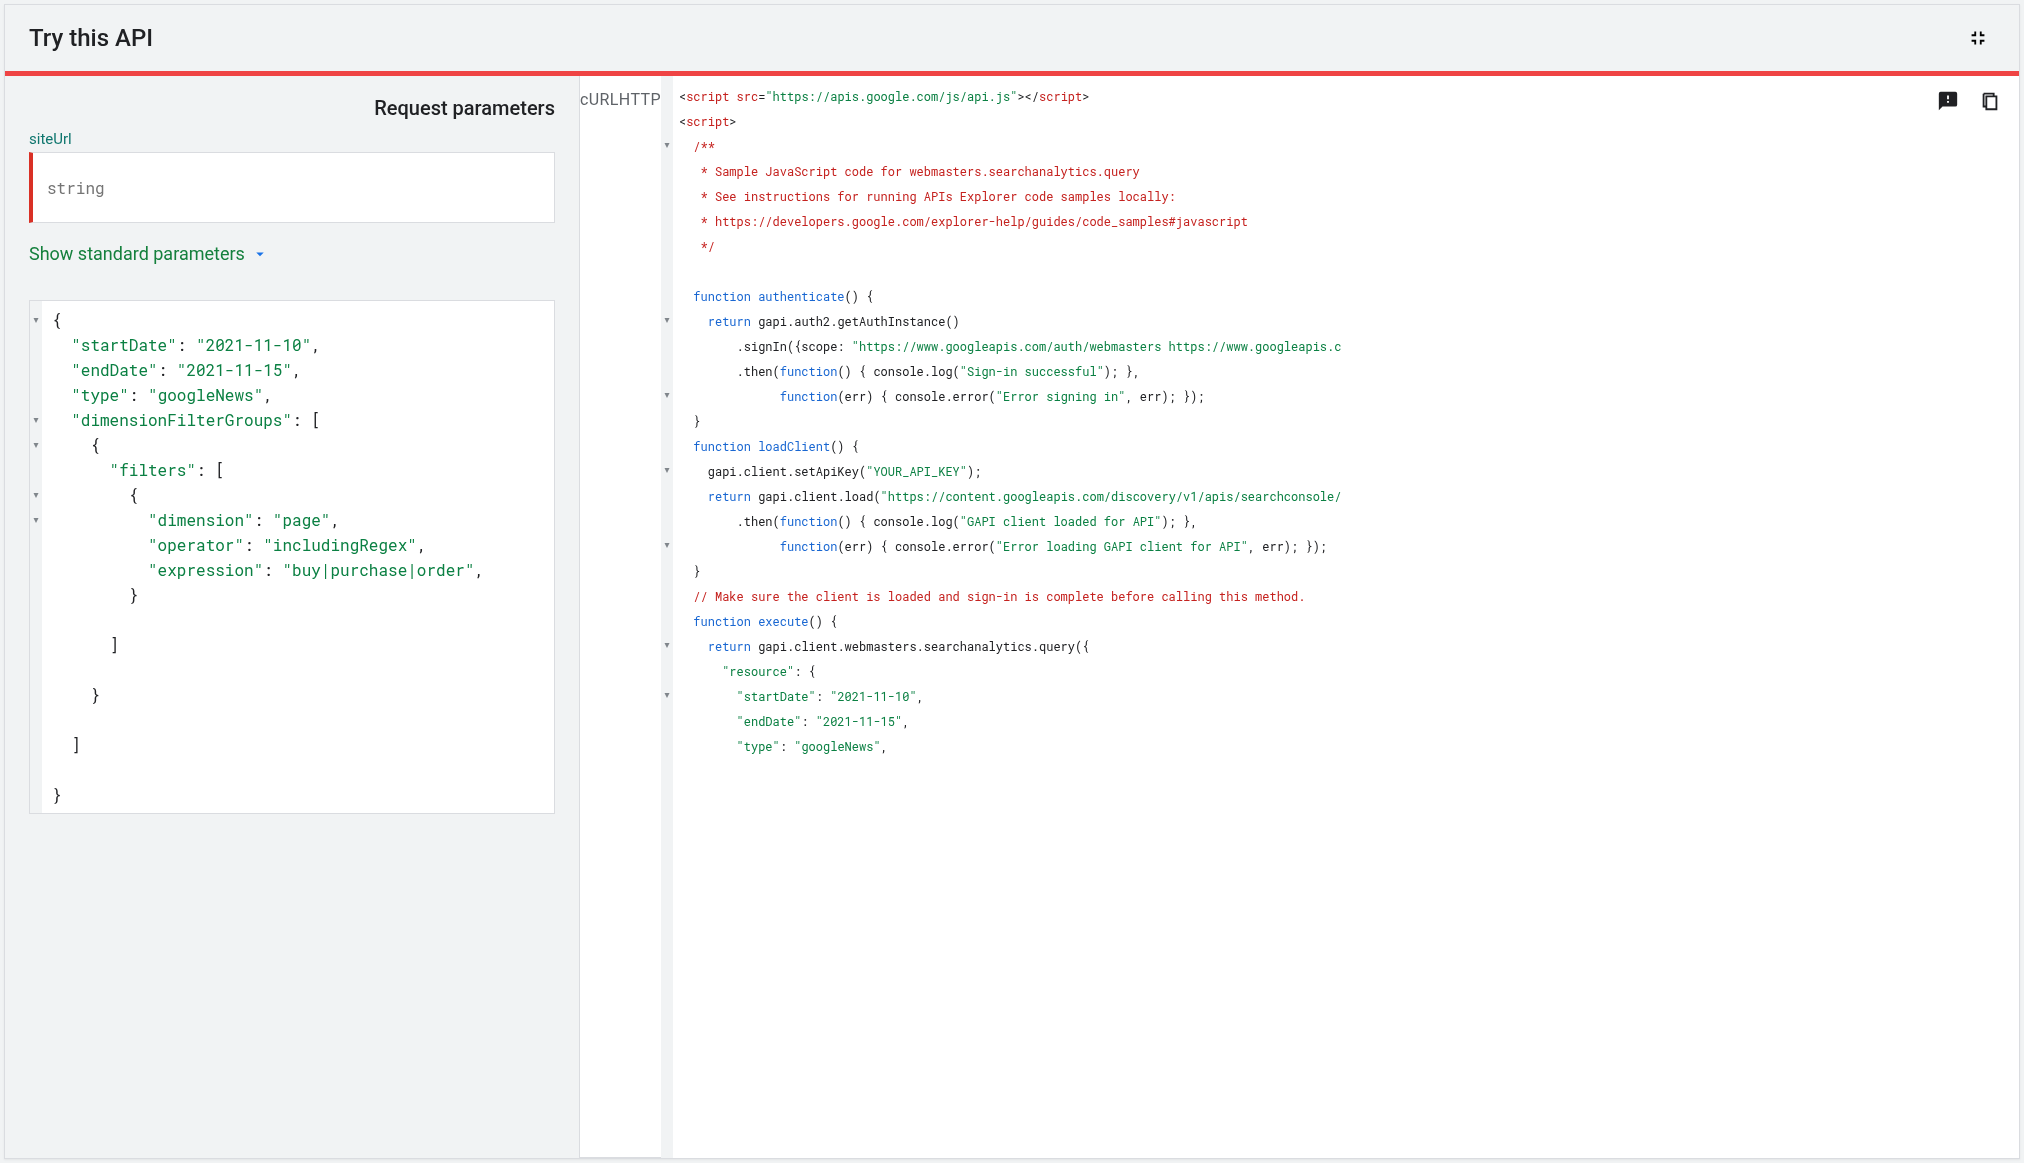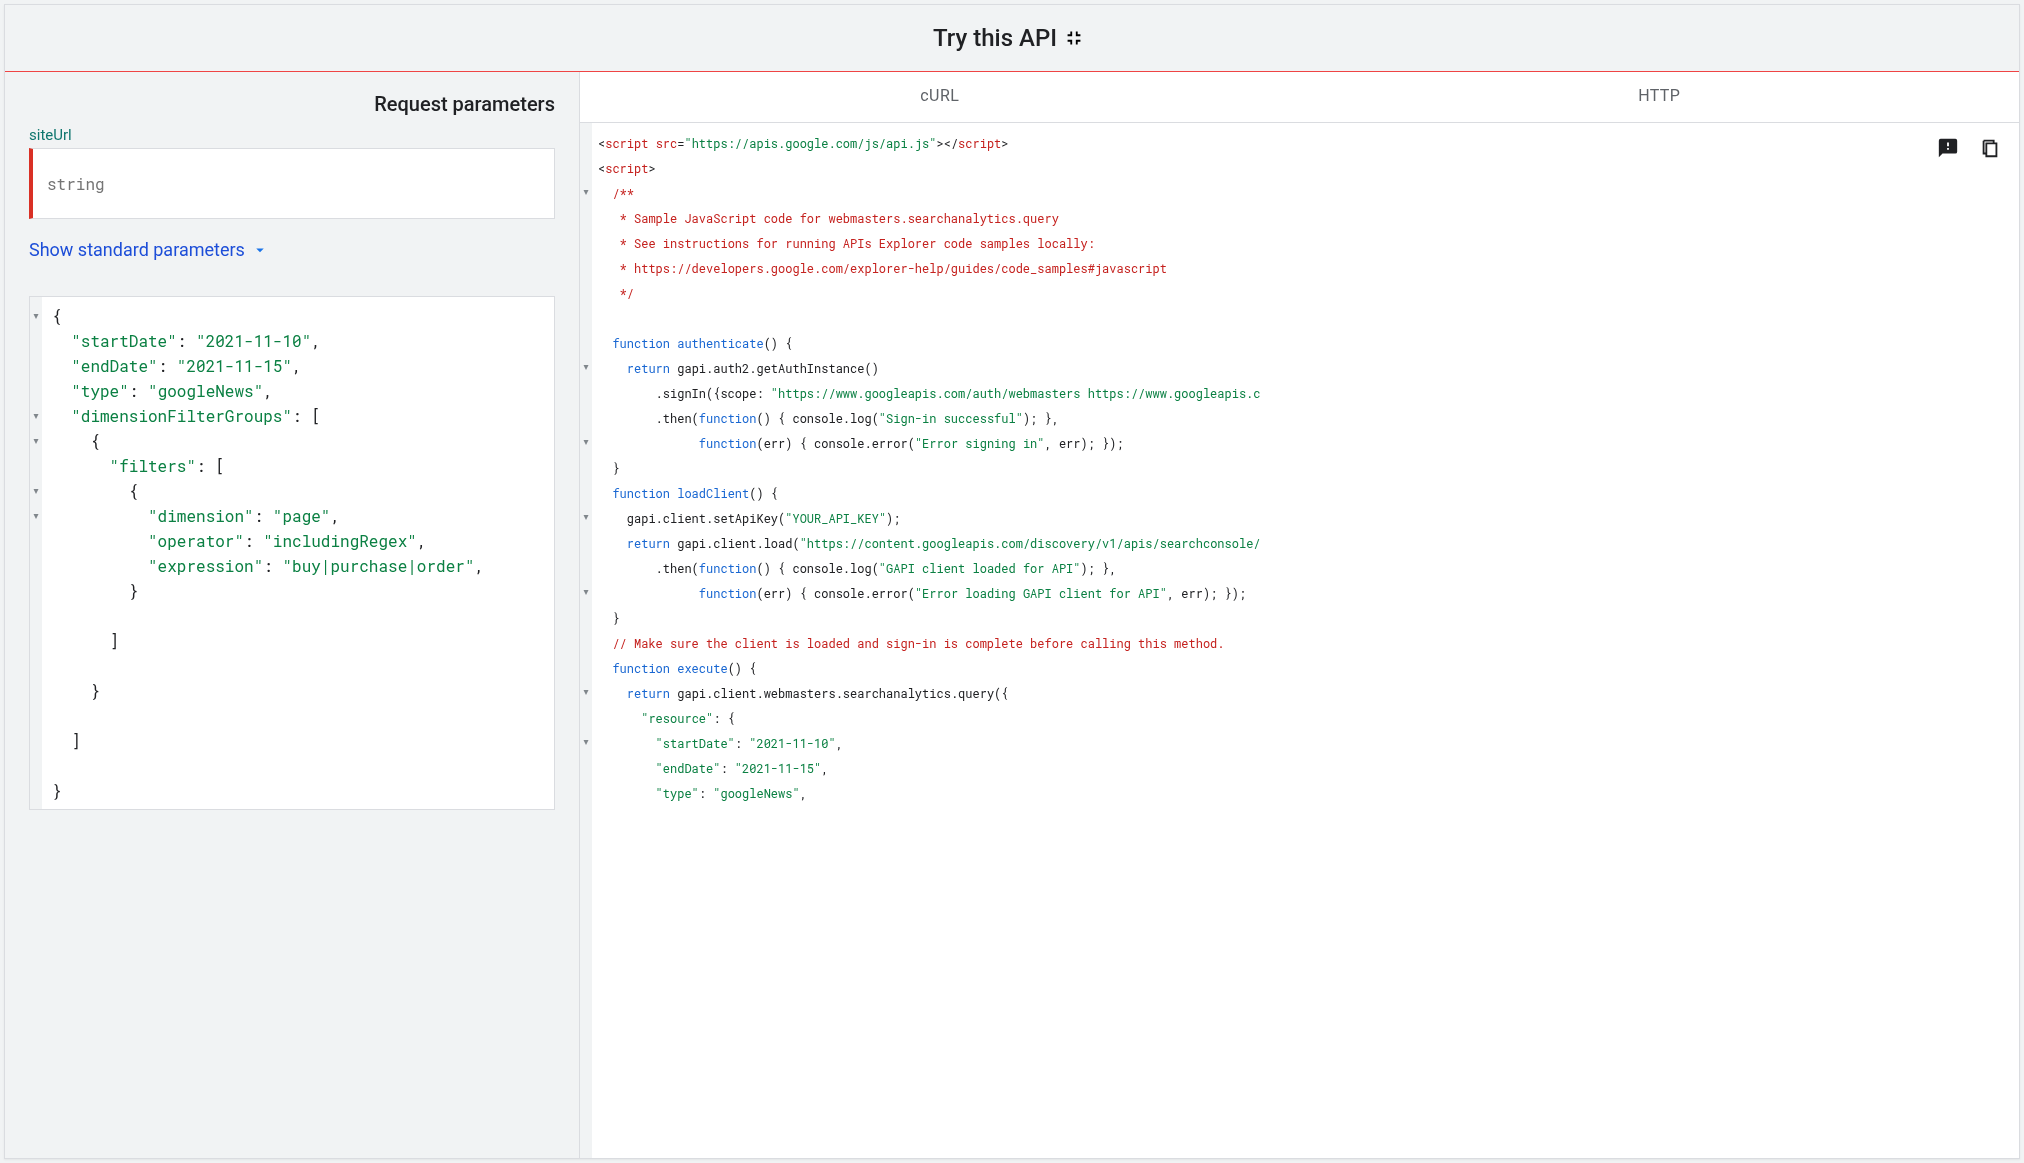--- a/index.html
+++ b/index.html
@@ -16,23 +16,23 @@
     top: 4px; left: 4px; right: 4px; bottom: 4px;
     background: #fff;
     border: 1px solid #dadce0;
     box-shadow: 0 1px 2px rgba(0,0,0,0.06);
     display: flex;
     flex-direction: column;
   }
   .header {
     display: flex;
     align-items: center;
-    justify-content: center;
+    justify-content: space-between;
     padding: 16px 24px;
-    border-bottom: 1px solid #ef4444;
+    border-bottom: 5px solid #ef4444;
     background: #f1f3f4;
   }
   .header-title {
     font-size: 24px;
     font-weight: 500;
   }
   .icon-btn {
     background: none;
     border: none;
     cursor: pointer;
@@ -73,21 +73,21 @@
     border: 1px solid #dadce0;
     border-left: 4px solid #d93025;
     background: #fff;
     padding: 24px 14px;
     font-size: 16px;
     font-family: "Roboto Mono", Menlo, monospace;
     color: #5f6368;
     outline: none;
   }
   .std-link {
-    color: #1d4ed8;
+    color: #15803d;
     font-size: 18px;
     margin: 20px 0 26px 0;
     display: inline-flex;
     align-items: center;
     gap: 6px;
     cursor: pointer;
   }
   .std-link svg { width: 18px; height: 18px; fill: #1a73e8; }
   .json-body-wrap {
     background: #fff;
@@ -111,21 +111,20 @@
     font-family: "Roboto Mono", Menlo, Consolas, monospace;
     font-size: 16px;
     line-height: 25px;
     padding: 6px 10px;
     white-space: pre;
     overflow-x: auto;
   }
   .right {
     flex: 1;
     display: flex;
-    flex-direction: column;
     min-width: 0;
   }
   .tabs {
     display: flex;
     border-bottom: 1px solid #dadce0;
     background: #fff;
   }
   .tab {
     flex: 1;
     text-align: center;

